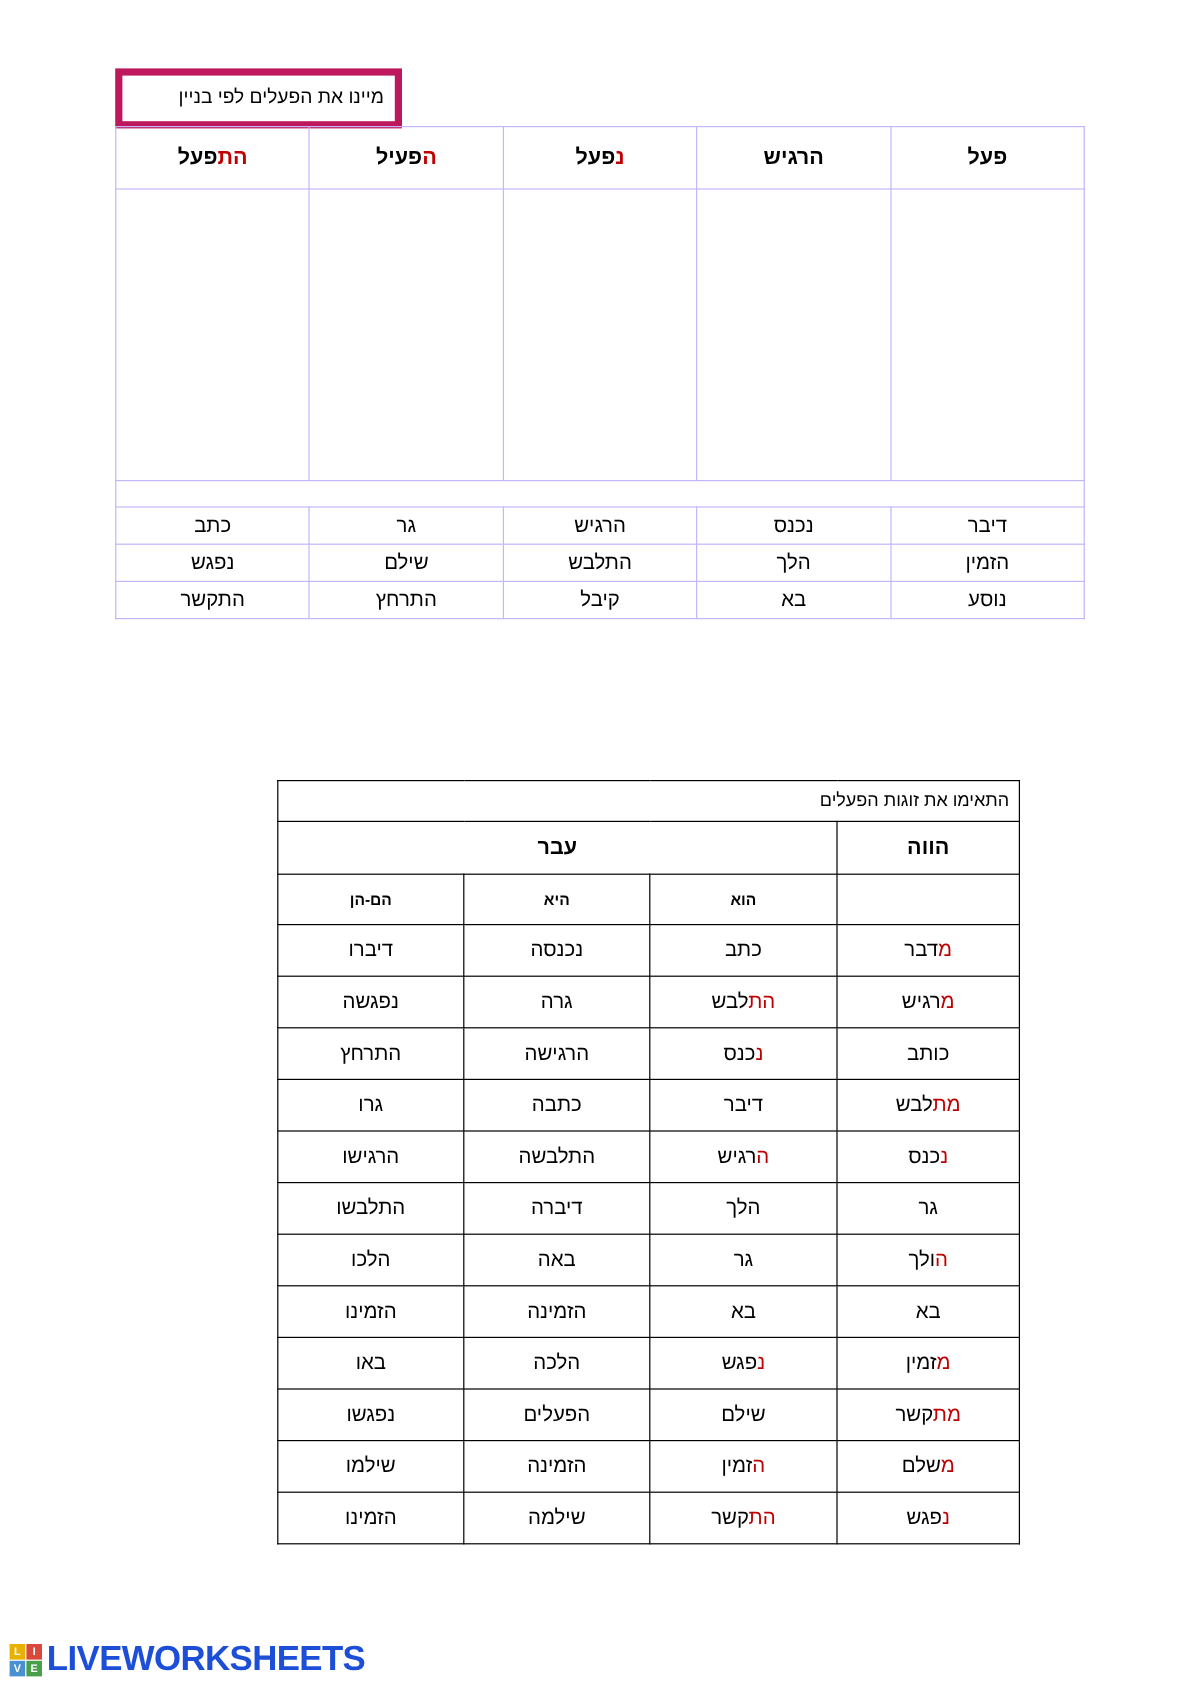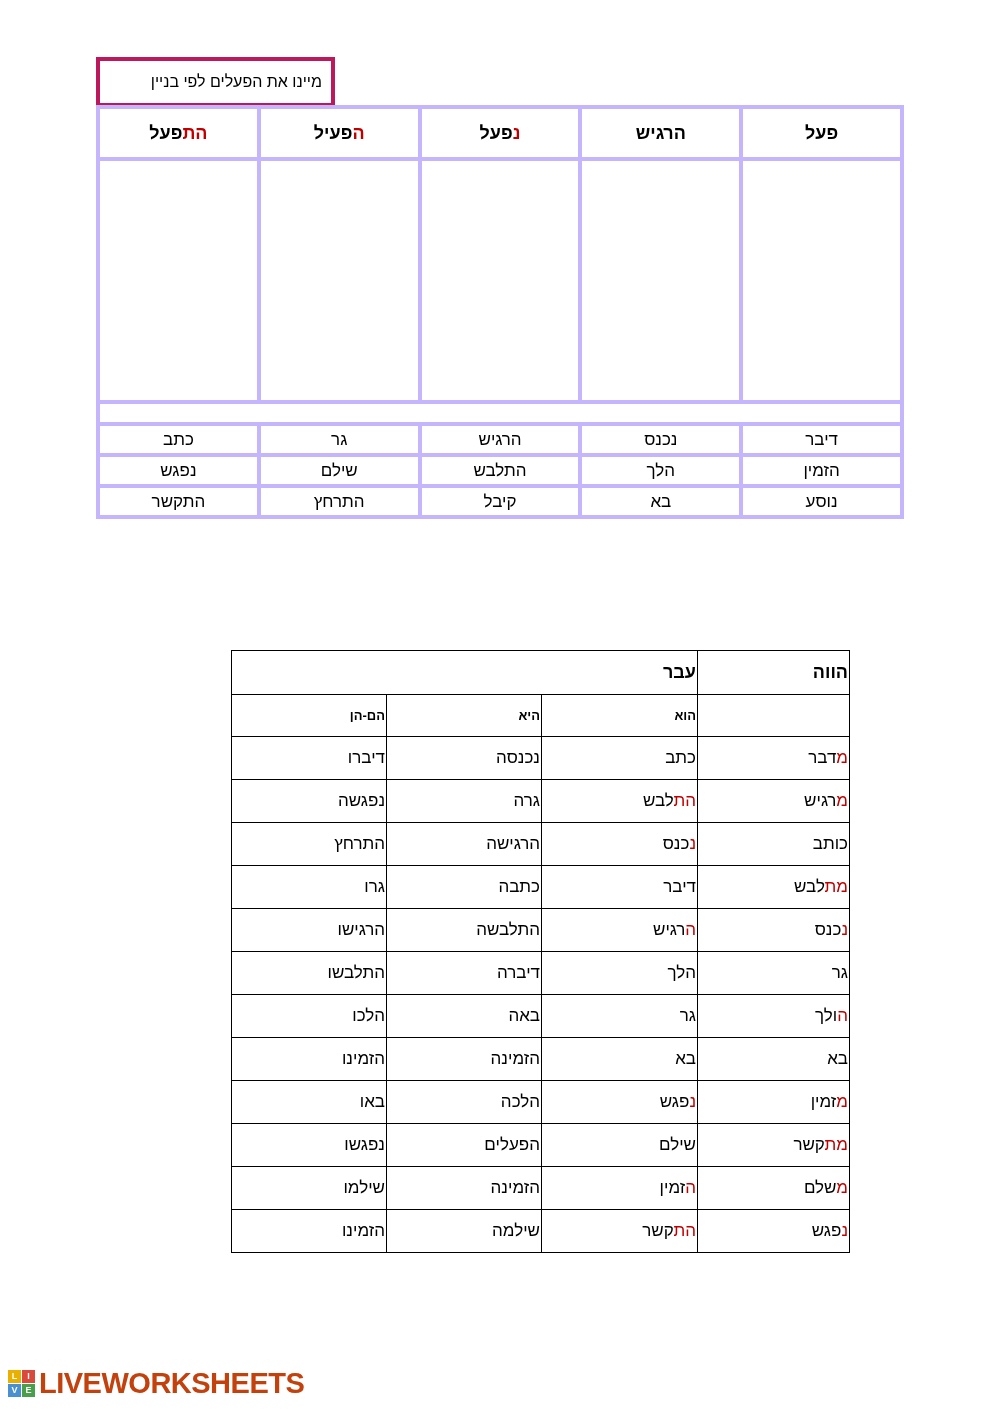--- a/index.html
+++ b/index.html
@@ -16,39 +16,39 @@
     direction: rtl;
   }
 
   
   #ex1-instruction-box {
     position: absolute;
     top: 57px;
     right: 665px;
     width: 239px;
     height: 50px;
-    border: 4px solid #be185d;
+    border: 6px solid #be185d;
     box-sizing: border-box;
     display: flex;
     align-items: center;
     justify-content: flex-start;
     padding: 0 9px;
     font-size: 16px;
   }
 
   #ex1-table {
     position: absolute;
     top: 105px;
     right: 96px;
     width: 808px;
     border-collapse: collapse;
     table-layout: fixed;
   }
   #ex1-table td, #ex1-table th {
-    border: 4px solid #c4b5fd;
+    border: 1px solid #c4b5fd;
     padding: 0 10px;
     font-size: 17px;
     text-align: center;
     vertical-align: middle;
     height: 26px;
     box-sizing: border-box;
   }
   #ex1-table thead th {
     height: 52px;
     font-weight: bold;
@@ -71,21 +71,21 @@
     position: absolute;
     top: 650px;
     right: 150px;
     width: 618px;
     border-collapse: collapse;
     table-layout: fixed;
   }
   #ex2-table td, #ex2-table th {
     border: 1px solid #000;
     font-size: 17px;
-    text-align: right;
+    text-align: center;
     vertical-align: middle;
     height: 43px;
     box-sizing: border-box;
   }
   #ex2-table .instruction-cell {
     text-align: right;
     padding-right: 8px;
     height: 34px;
     font-size: 15px;
     font-weight: normal;
@@ -127,21 +127,21 @@
     font-family: "Liberation Sans", sans-serif;
   }
   .lm-l { background: #e8b000; }
   .lm-i { background: #d94a3d; }
   .lm-v { background: #4a8fd0; }
   .lm-e { background: #4aa04a; }
   #logo-text {
     font-family: "Liberation Sans", sans-serif;
     font-size: 29px;
     font-weight: bold;
-    color: #c2410c;
+    color: #1d4ed8;
     letter-spacing: -0.5px;
   }
 </style>
 </head>
 <body>
 
 <div id="ex1-instruction-box">
   <span>מיינו את הפעלים לפי בניין</span>
 </div>
 
@@ -201,20 +201,23 @@
 </table>
 
 <table id="ex2-table">
   <colgroup>
     <col style="width:152px">
     <col style="width:156px">
     <col style="width:155px">
     <col style="width:155px">
   </colgroup>
   <tbody>
+    <tr>
+      <td class="instruction-cell" colspan="4">התאימו את זוגות הפעלים</td>
+    </tr>
     <tr>
       <td class="hdr">הווה</td>
       <td class="hdr" colspan="3">עבר</td>
     </tr>
     <tr>
       <td class="subhdr"></td>
       <td class="subhdr">הוא</td>
       <td class="subhdr">היא</td>
       <td class="subhdr">הם-הן</td>
     </tr>

